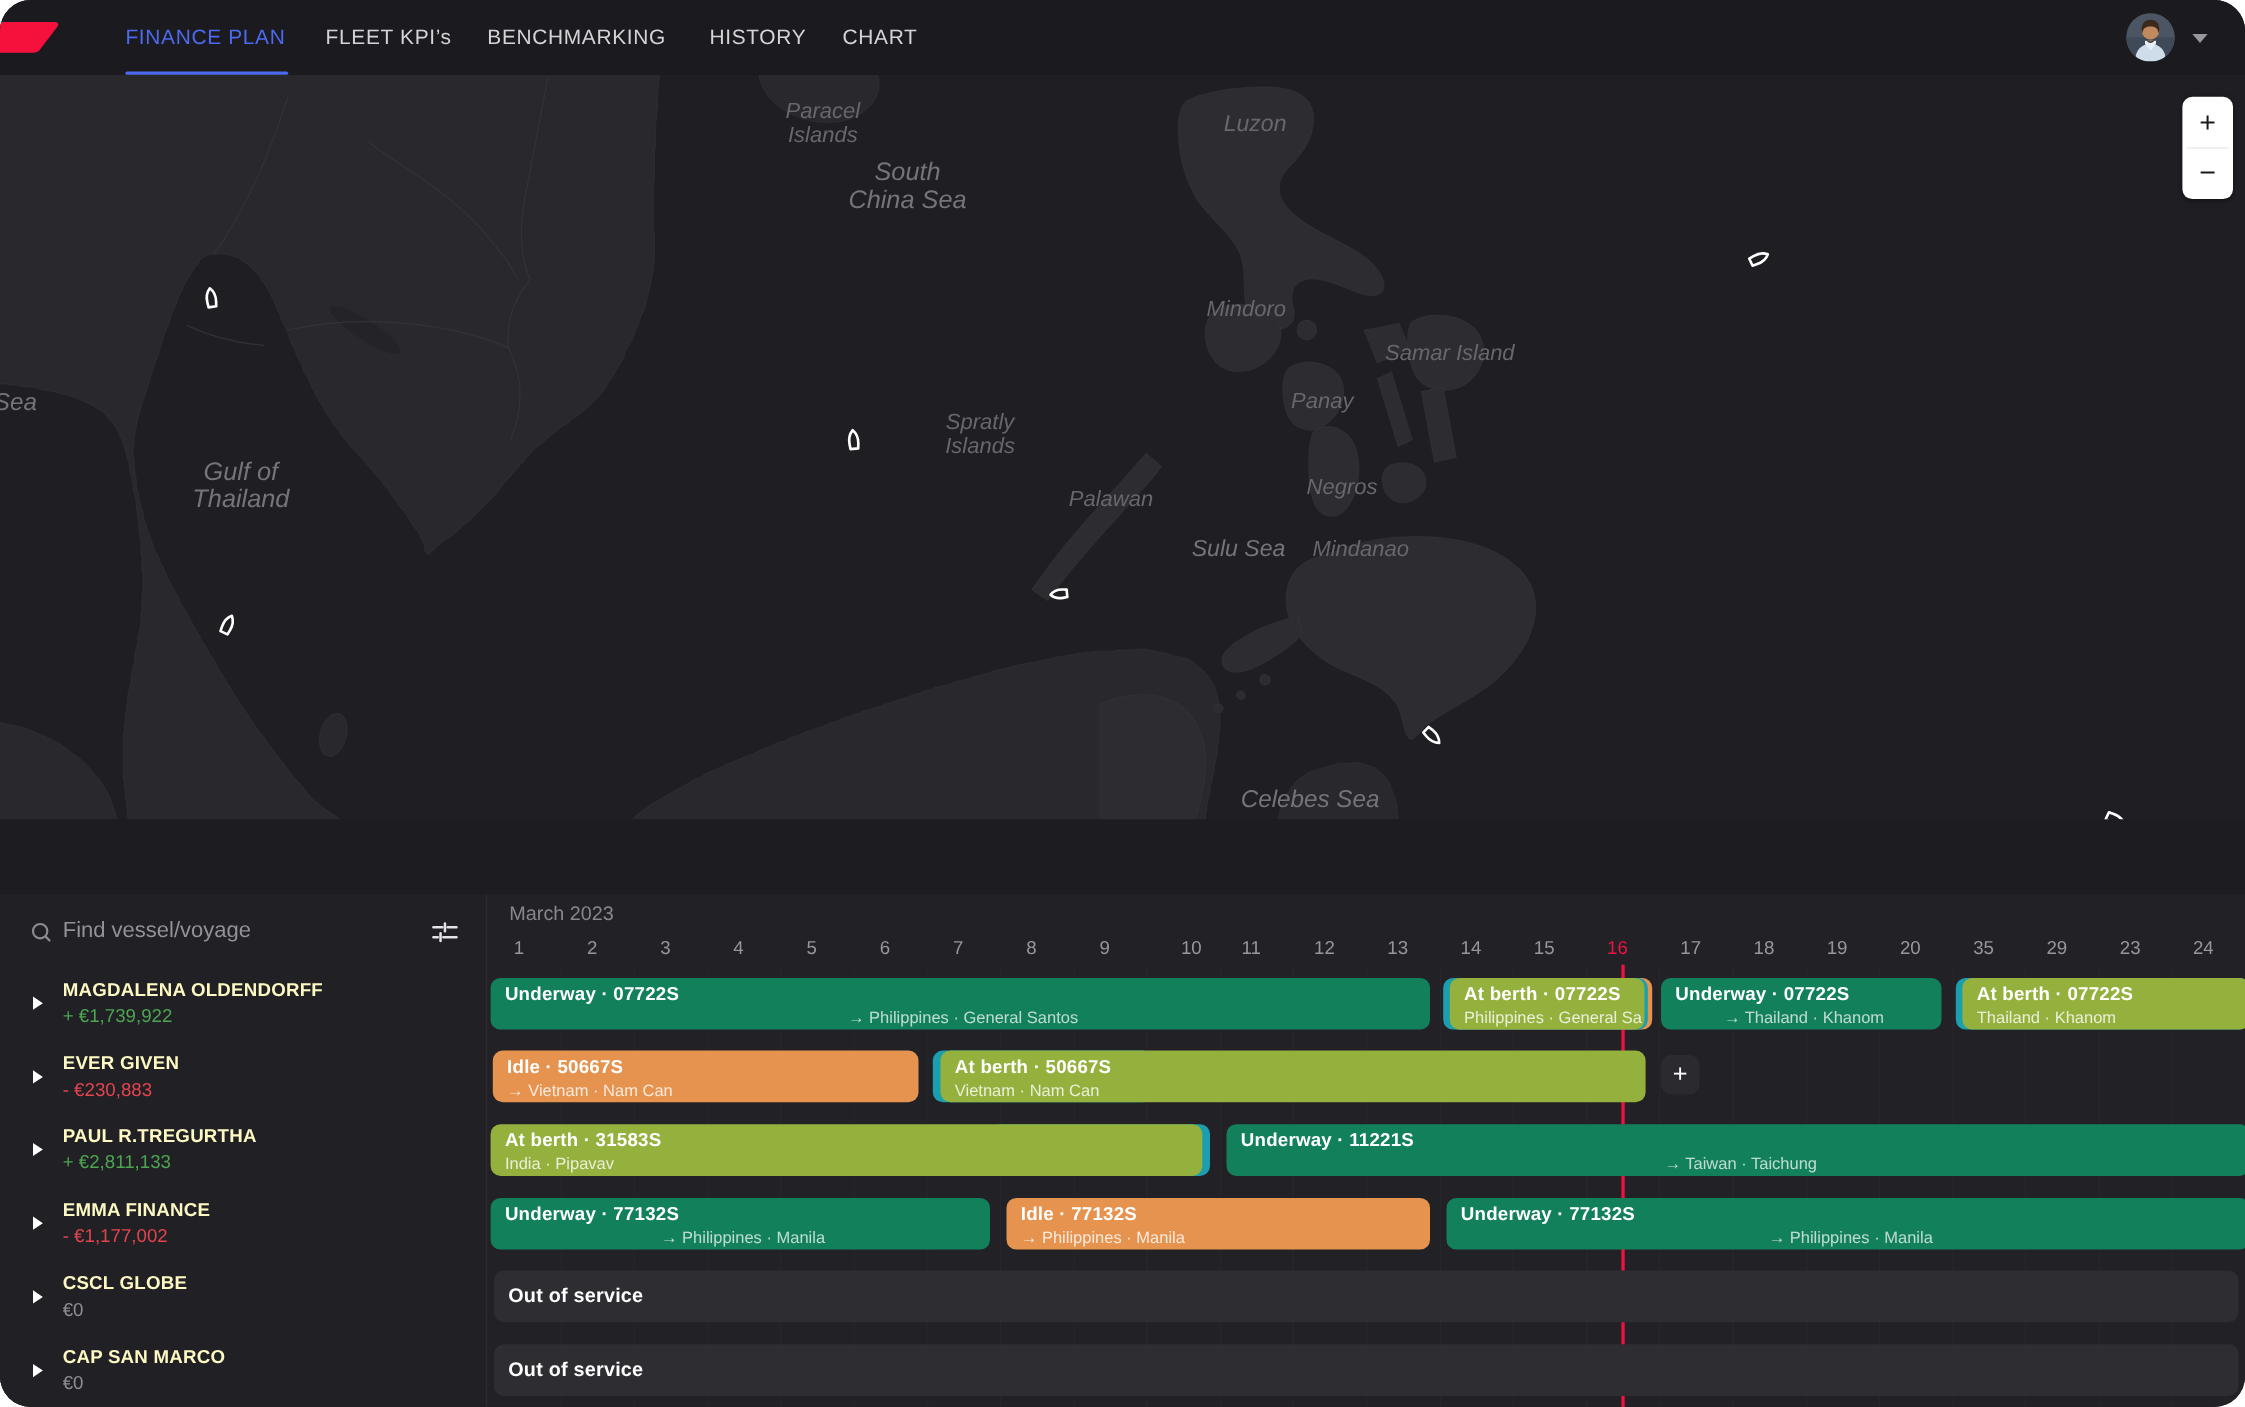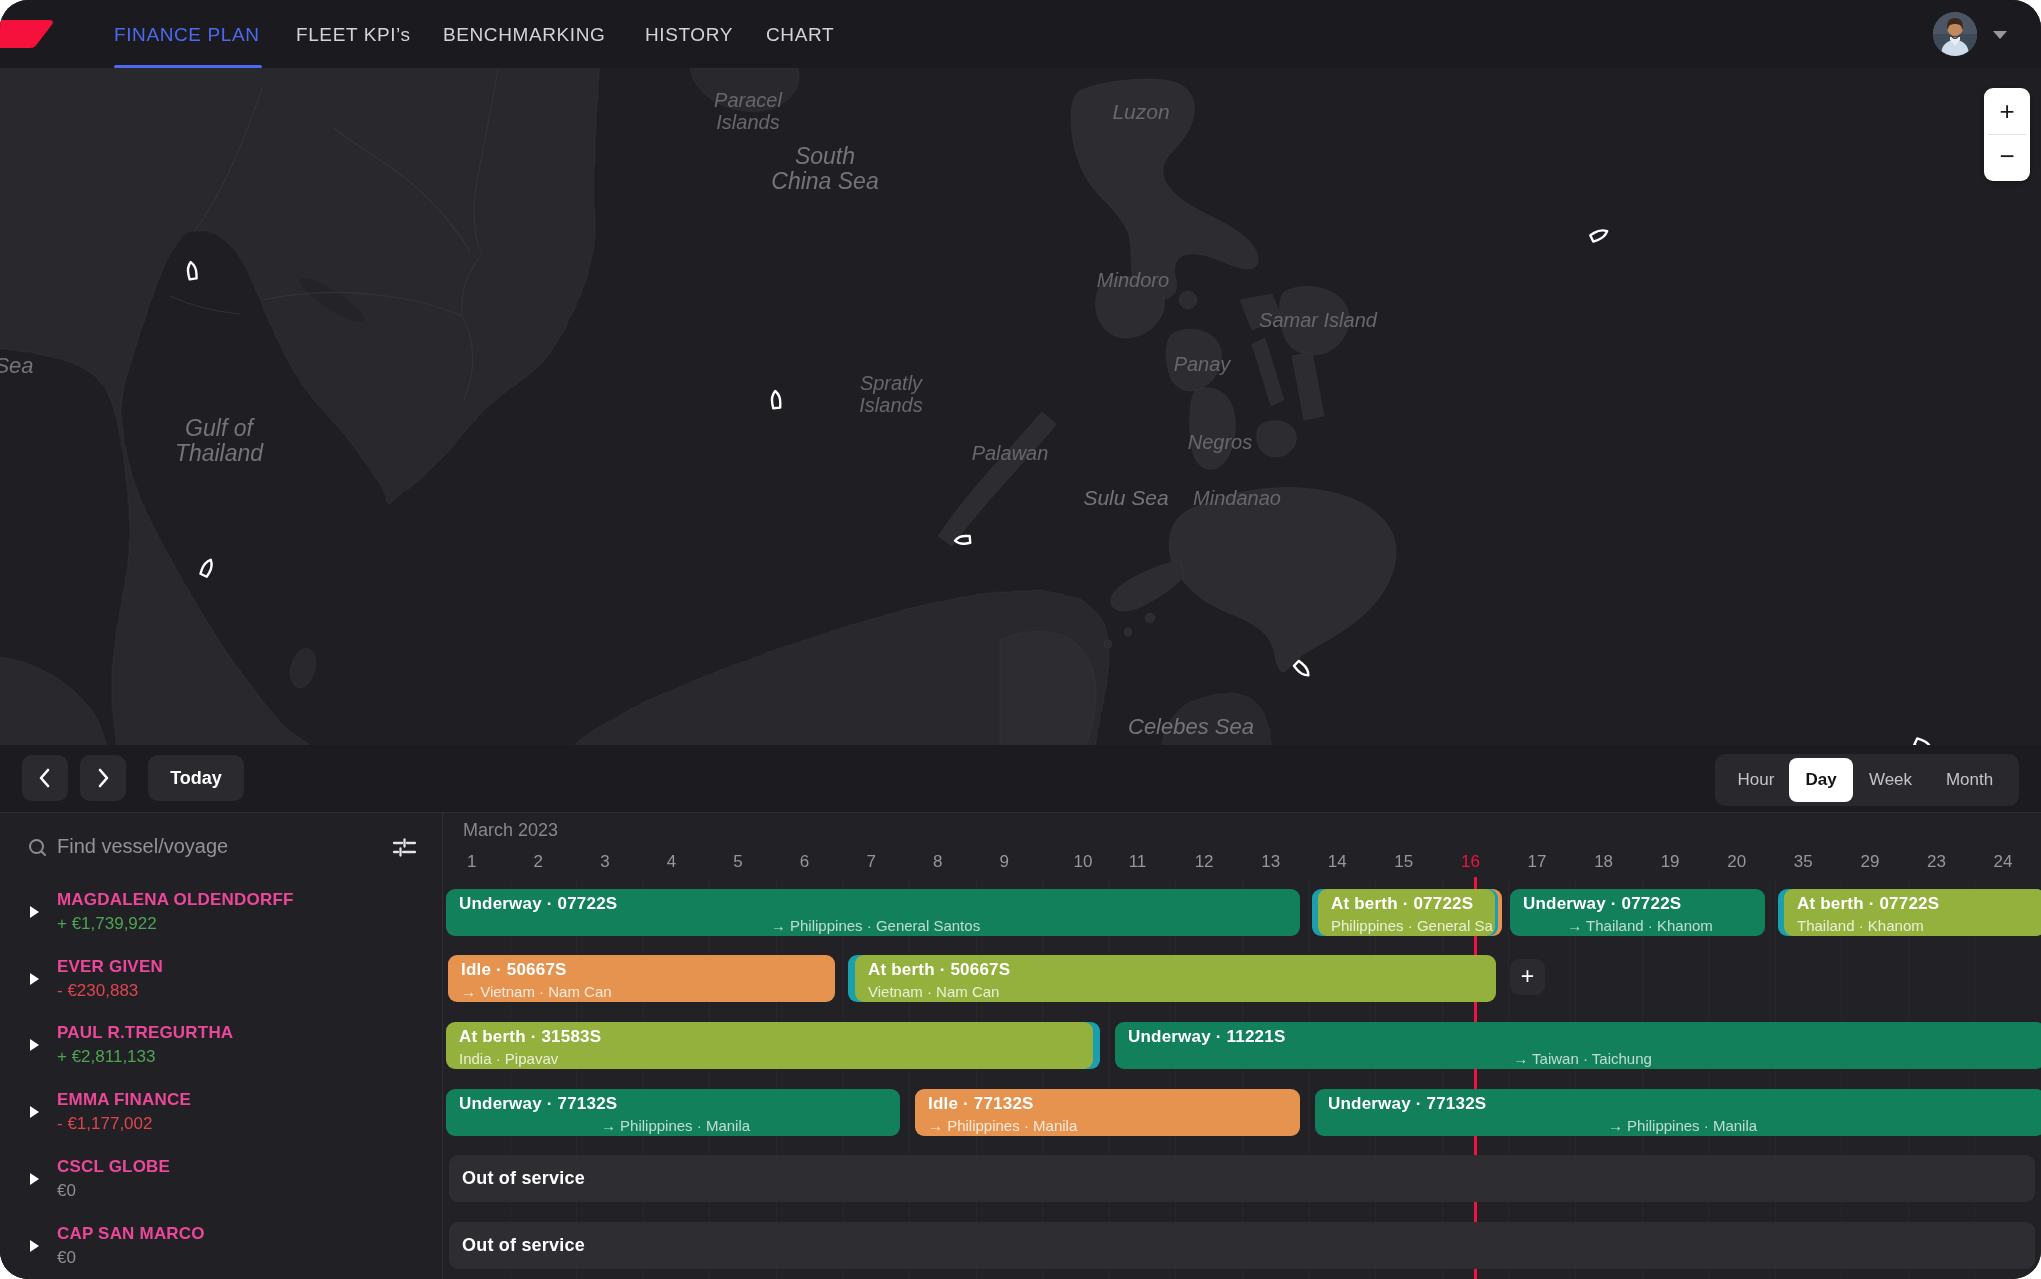--- a/index.html
+++ b/index.html
@@ -26,21 +26,21 @@
   
   .ctrl { position:absolute; top:745px; left:0; width:2041px; height:68px; background:#1c1c20; border-bottom:1px solid #2d2d32; z-index:20; }
   .btn { position:absolute; top:10px; height:46px; background:#2a2a2f; border-radius:10px; color:#fff; text-align:center; }
   .seg { position:absolute; left:1715px; top:9px; width:304px; height:52px; background:#28282d; border-radius:10px; }
   .seg span { position:absolute; top:0; height:52px; line-height:52px; font-size:17px; color:#c4c4c8; text-align:center; }
   .seg .sel { top:4px; height:44px; line-height:44px; background:#fff; color:#141414; font-weight:bold; border-radius:8px; }
 
   
   .panel { position:absolute; top:813px; left:0; width:2041px; height:466px; background:#212126; }
   .leftcol { position:absolute; top:0; left:0; width:443px; height:466px; border-right:1px solid #2e2e33; background:#202025; }
-  .vname { position:absolute; left:57px; font-size:17px; font-weight:bold; color:#ec4899; white-space:nowrap; letter-spacing:.2px; }
+  .vname { position:absolute; left:57px; font-size:17px; font-weight:bold; color:#fef9c3; white-space:nowrap; letter-spacing:.2px; }
   .vval { position:absolute; left:57px; font-size:17px; white-space:nowrap; }
   .tri { position:absolute; left:30px; width:0; height:0; border-top:6px solid transparent; border-bottom:6px solid transparent; border-left:9px solid #fff; }
   .pos { color:#4da552; } .neg { color:#e2444e; } .zero { color:#8e8e93; }
 
   
   .gwrap { position:absolute; top:0; left:444px; width:1597px; height:466px; overflow:hidden; }
   .mon { position:absolute; left:19px; top:7px; font-size:18px; color:#87878c; }
   .day { position:absolute; top:39px; width:40px; margin-left:-20px; text-align:center; font-size:17px; color:#97979b; }
   .day.red { color:#ef1243; }
   .grid { position:absolute; top:66px; width:1px; height:400px; background:rgba(255,255,255,.028); }
@@ -196,39 +196,20 @@
           </g>
       </g>
     </svg>
     <div class="zoomctl">
       <div class="plus">+</div>
       <div class="div"></div>
       <div class="minus">−</div>
     </div>
   </div>
 
-  <div class="ctrl">
-    <div class="btn" style="left:22px;width:46px">
-      <svg width="46" height="46" viewBox="0 0 46 46">
-          <path d="M26,15 L19,23 L26,31" stroke="#fff" stroke-width="2.6" fill="none" stroke-linecap="round" stroke-linejoin="round"></path>
-        </svg>
-    </div>
-    <div class="btn" style="left:80px;width:46px">
-      <svg width="46" height="46" viewBox="0 0 46 46">
-          <path d="M20,15 L27,23 L20,31" stroke="#fff" stroke-width="2.6" fill="none" stroke-linecap="round" stroke-linejoin="round"></path>
-        </svg>
-    </div>
-    <div class="btn" style="left:148px;width:96px;line-height:46px;font-size:18px;font-weight:bold;">Today</div>
-    <div class="seg">
-      <span style="left:8px;width:66px">Hour</span>
-      <span class="sel" style="left:74px;width:64px">Day</span>
-      <span style="left:138px;width:75px">Week</span>
-      <span style="left:213px;width:83px">Month</span>
-    </div>
-  </div>
 
   <div class="panel">
     <div class="leftcol">
       <svg class="abs" style="left:27px;top:24px" width="22" height="22" viewBox="0 0 22 22">
           <circle cx="9.5" cy="9.5" r="6.5" stroke="#8b8b90" stroke-width="2" fill="none"></circle>
           <path d="M14.5,14.5 L18,18" stroke="#8b8b90" stroke-width="2" stroke-linecap="round"></path>
         </svg>
       <span class="abs" style="left:57px;top:22px;font-size:20px;color:#929297">Find vessel/voyage</span>
       <svg class="abs" style="left:392px;top:22px" width="25" height="25" viewBox="0 0 25 25" stroke="#e4e4e7" stroke-width="2.3" stroke-linecap="round">
         <path d="M2,8 L10,8 M15,8 L23,8 M12.5,4.5 L12.5,11.5"></path>

